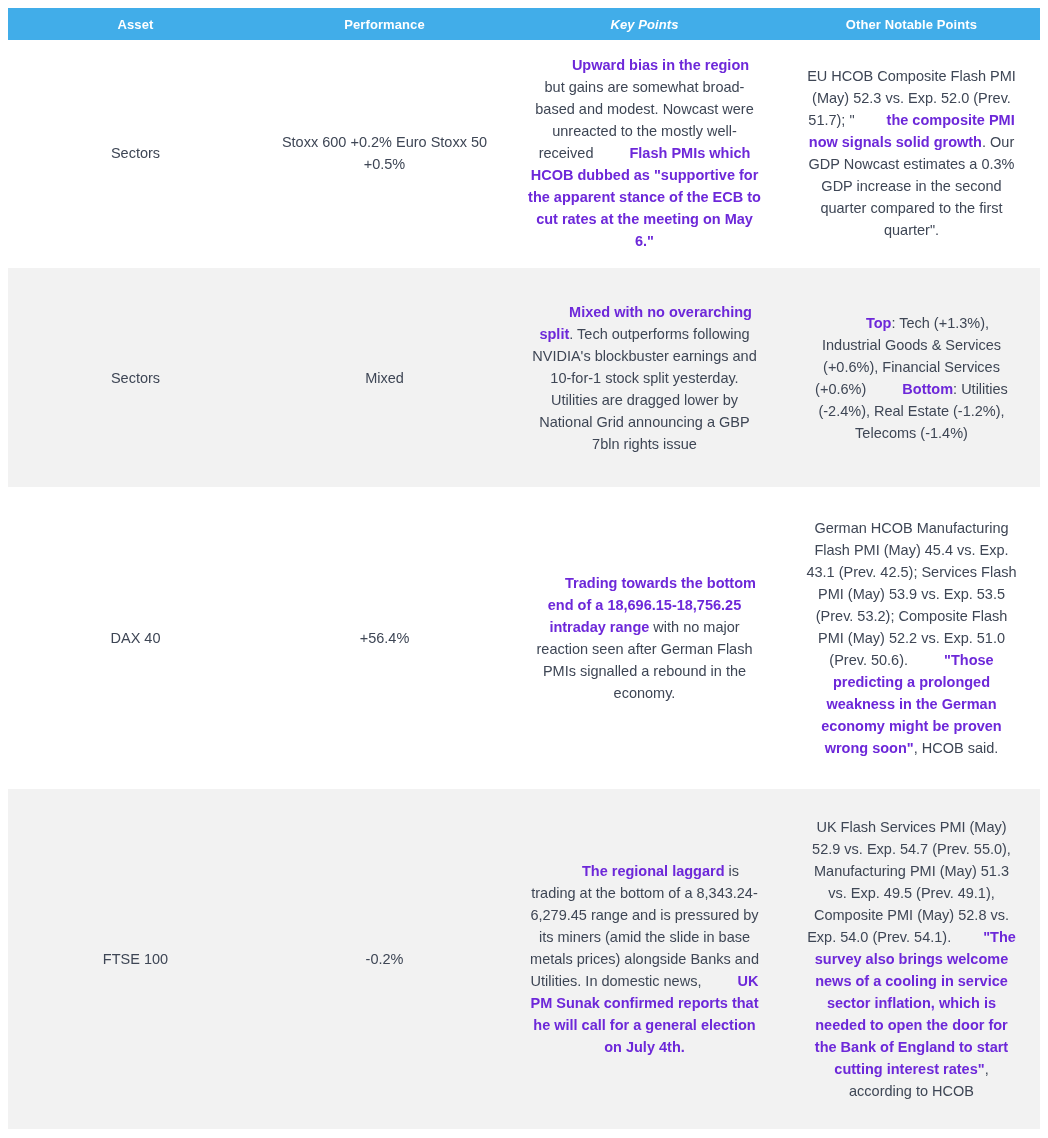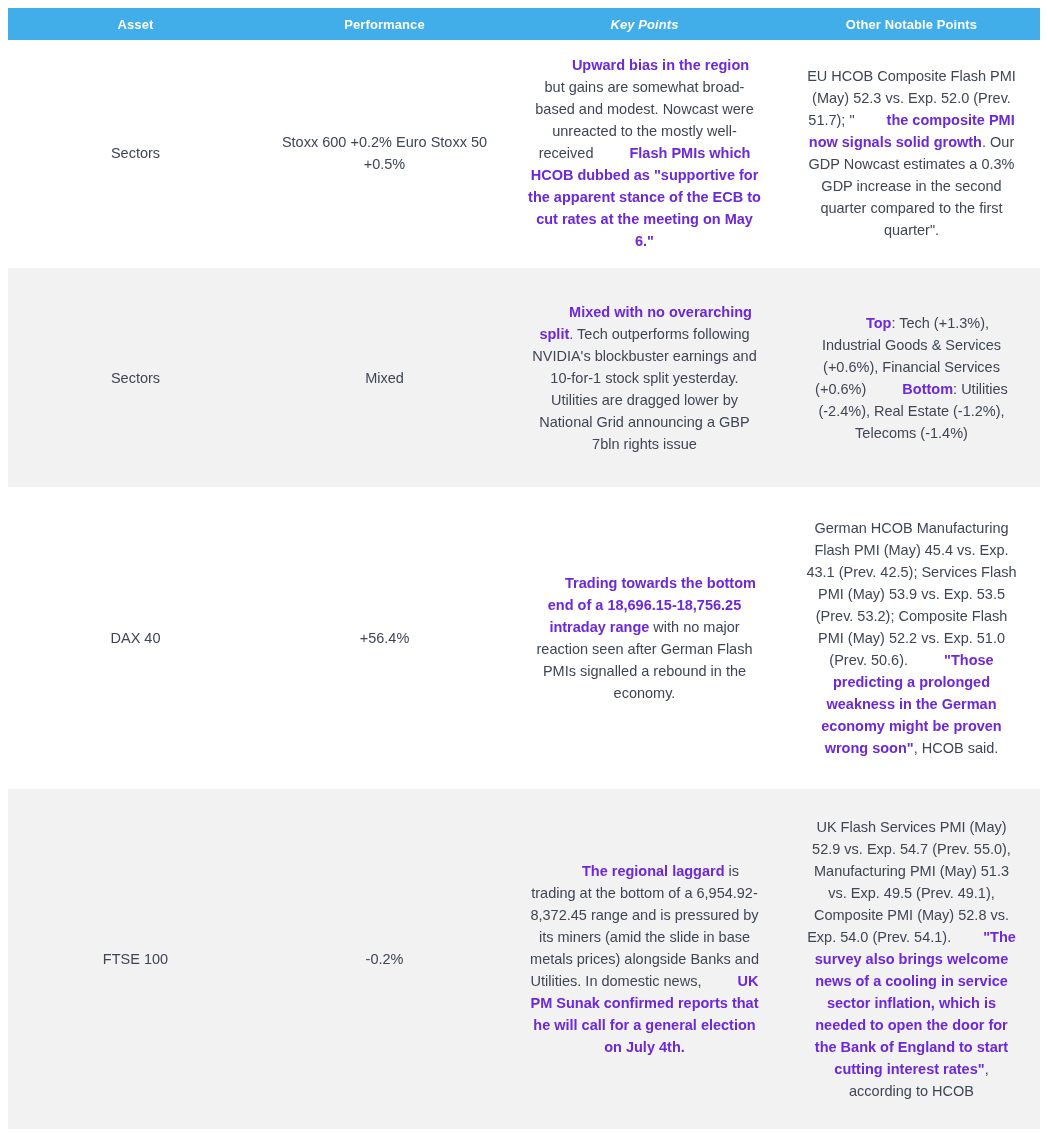--- a/index.html
+++ b/index.html
@@ -118,18 +118,18 @@
           <td class="cell-perf">+56.4%</td>
           <td class="cell-key"><span class="rt"><b>Trading towards the bottom end of a 18,696.15-18,756.25 intraday range</b><span> with no major reaction seen after German Flash PMIs signalled a rebound in the economy.</span></span></td>
           <td class="cell-other"><span class="rt"><span>German HCOB Manufacturing Flash PMI (May) 45.4 vs. Exp. 43.1 (Prev. 42.5); Services Flash PMI (May) 53.9 vs. Exp. 53.5 (Prev. 53.2); Composite Flash PMI (May) 52.2 vs. Exp. 51.0 (Prev. 50.6). </span><b>"Those predicting a prolonged weakness in the German economy might be proven wrong soon"</b><span>, HCOB said.</span></span></td>
         </tr>
         <tr class="spacer-row">
           <td colspan="4"></td>
         </tr>
         <tr class="row-even" style="height: 340px;">
           <td class="cell-asset">FTSE 100</td>
           <td class="cell-perf">-0.2%</td>
-          <td class="cell-key"><span class="rt"><b>The regional laggard</b><span> is trading at the bottom of a 6,954.92-8,372.45 range and is pressured by its miners (amid the slide in base metals prices) alongside Banks and Utilities. In domestic news, </span><b>UK PM Sunak confirmed reports that he will call for a general election on July 4th.</b></span></td>
+          <td class="cell-key"><span class="rt"><b>The regional laggard</b><span> is trading at the bottom of a 8,343.24-6,279.45 range and is pressured by its miners (amid the slide in base metals prices) alongside Banks and Utilities. In domestic news, </span><b>UK PM Sunak confirmed reports that he will call for a general election on July 4th.</b></span></td>
           <td class="cell-other"><span class="rt"><span>UK Flash Services PMI (May) 52.9 vs. Exp. 54.7 (Prev. 55.0), Manufacturing PMI (May) 51.3 vs. Exp. 49.5 (Prev. 49.1), Composite PMI (May) 52.8 vs. Exp. 54.0 (Prev. 54.1).</span><b>"The survey also brings welcome news of a cooling in service sector inflation, which is needed to open the door for the Bank of England to start cutting interest rates"</b><span>, according to HCOB</span></span></td>
         </tr>
       </tbody>
   </table>
 </div>
 
 </body></html>

